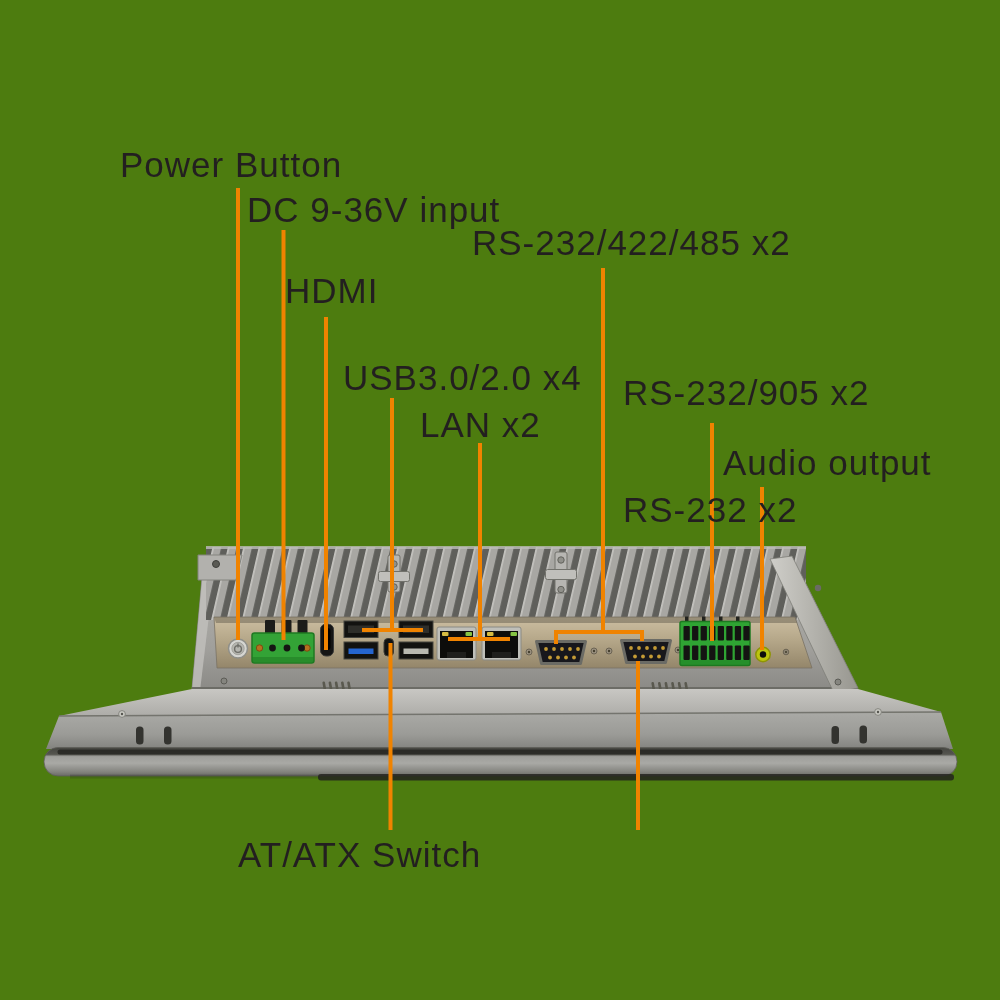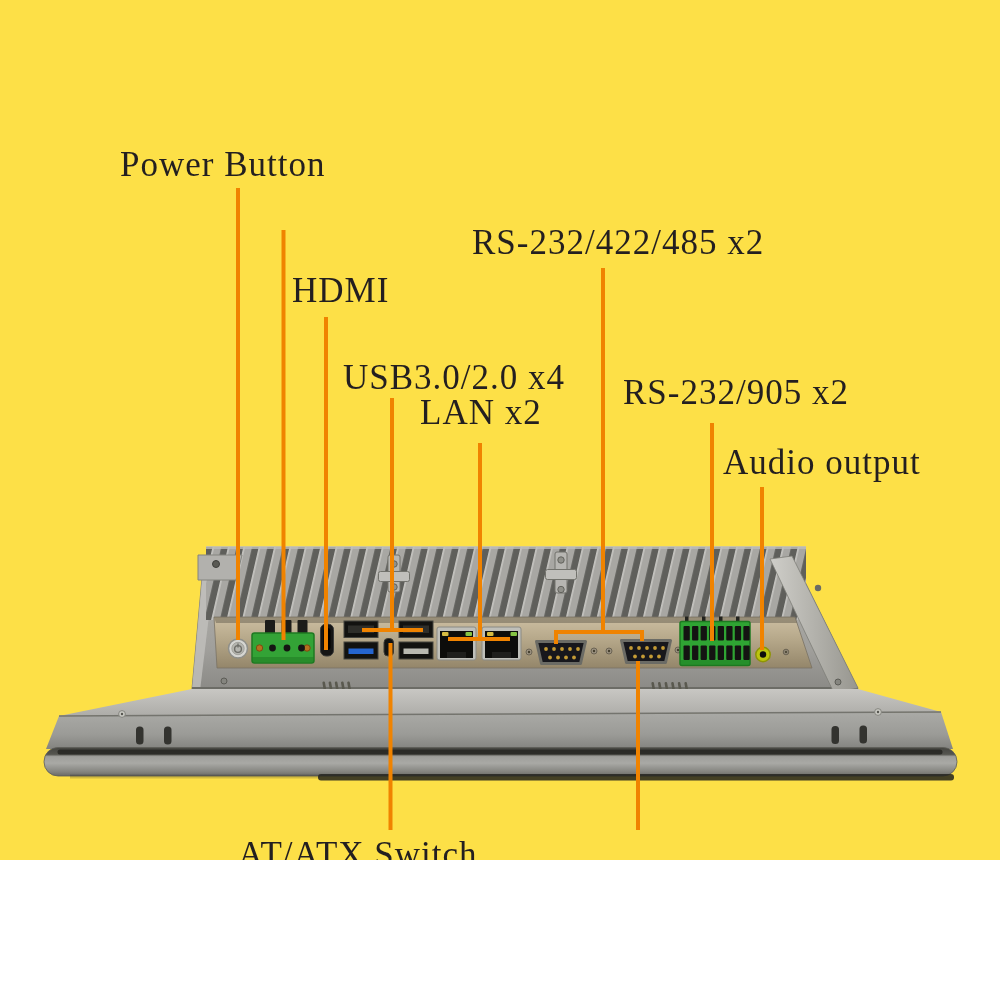--- a/index.html
+++ b/index.html
@@ -1,27 +1,27 @@
 <!DOCTYPE html>
 <html style="--accent: #F08300; --text: #231F20;"><head>
 <meta charset="utf-8">
 <style>
   html,body{margin:0;padding:0;background:#ffffff;}
-  .stage{position:relative;width:1000px;height:860px;background:#fde047;overflow:hidden;
-         font-family:Liberation Serif, serif;}
+  .stage{position:relative;width:1000px;height:1000px;background:#4d7c0f;overflow:hidden;
+         font-family:Liberation Sans, sans-serif;}
   svg.scene{position:absolute;left:0;top:0;}
   .callout{stroke:var(--accent,#F08300);stroke-width:4;fill:none;}
   .label{position:absolute;font-size:35px;line-height:38px;letter-spacing:1px;
          color:var(--text,#231F20);white-space:pre;}
   #lbl-power{left:120px;top:146px;}
   #lbl-dc{left:247px;top:191px;}
   #lbl-rs422{left:472px;top:224px;}
-  #lbl-hdmi{left:292px;top:272px;}
+  #lbl-hdmi{left:285px;top:272px;}
   #lbl-usb{left:335px;top:359px;margin-left:8px;}
-  #lbl-lan{left:420px;top:394px;}
+  #lbl-lan{left:420px;top:406px;}
   #lbl-rsblock{left:623px;top:295px;line-height:39px;}
   #lbl-audio{left:723px;top:444px;}
   #lbl-atx{left:238px;top:836px;}
   #lbl-gpio{left:558px;top:836px;}
 </style>
 </head>
 <body>
 
 <div class="stage">
 
@@ -274,22 +274,24 @@
       <line class="callout" x1="603" y1="268" x2="603" y2="634"></line>
       <path class="callout" d="M556,644 L556,632 L642,632 L642,641"></path>
       <line class="callout" x1="712" y1="423" x2="712" y2="641"></line>
       <line class="callout" x1="762" y1="487" x2="762" y2="650"></line>
       <line class="callout" x1="390.5" y1="643" x2="390.5" y2="830"></line>
       <line class="callout" x1="638" y1="661" x2="638" y2="830"></line>
     </g>
   </svg>
 
   <div class="label" id="lbl-power">Power Button</div>
+  <div class="label" id="lbl-dc">DC 9-36V input</div>
   <div class="label" id="lbl-rs422">RS-232/422/485 x2</div>
   <div class="label" id="lbl-hdmi">HDMI</div>
   <div class="label" id="lbl-usb">USB3.0/2.0 x4</div>
   <div class="label" id="lbl-lan">LAN x2</div>
   <div class="label" id="lbl-rsblock">
     <div>RS-232/905 x2</div>
+    <div>RS-232 x2</div>
   </div>
   <div class="label" id="lbl-atx">AT/ATX Switch</div>
   <div class="label" id="lbl-audio">Audio output</div>
 </div>
 
 </body></html>

